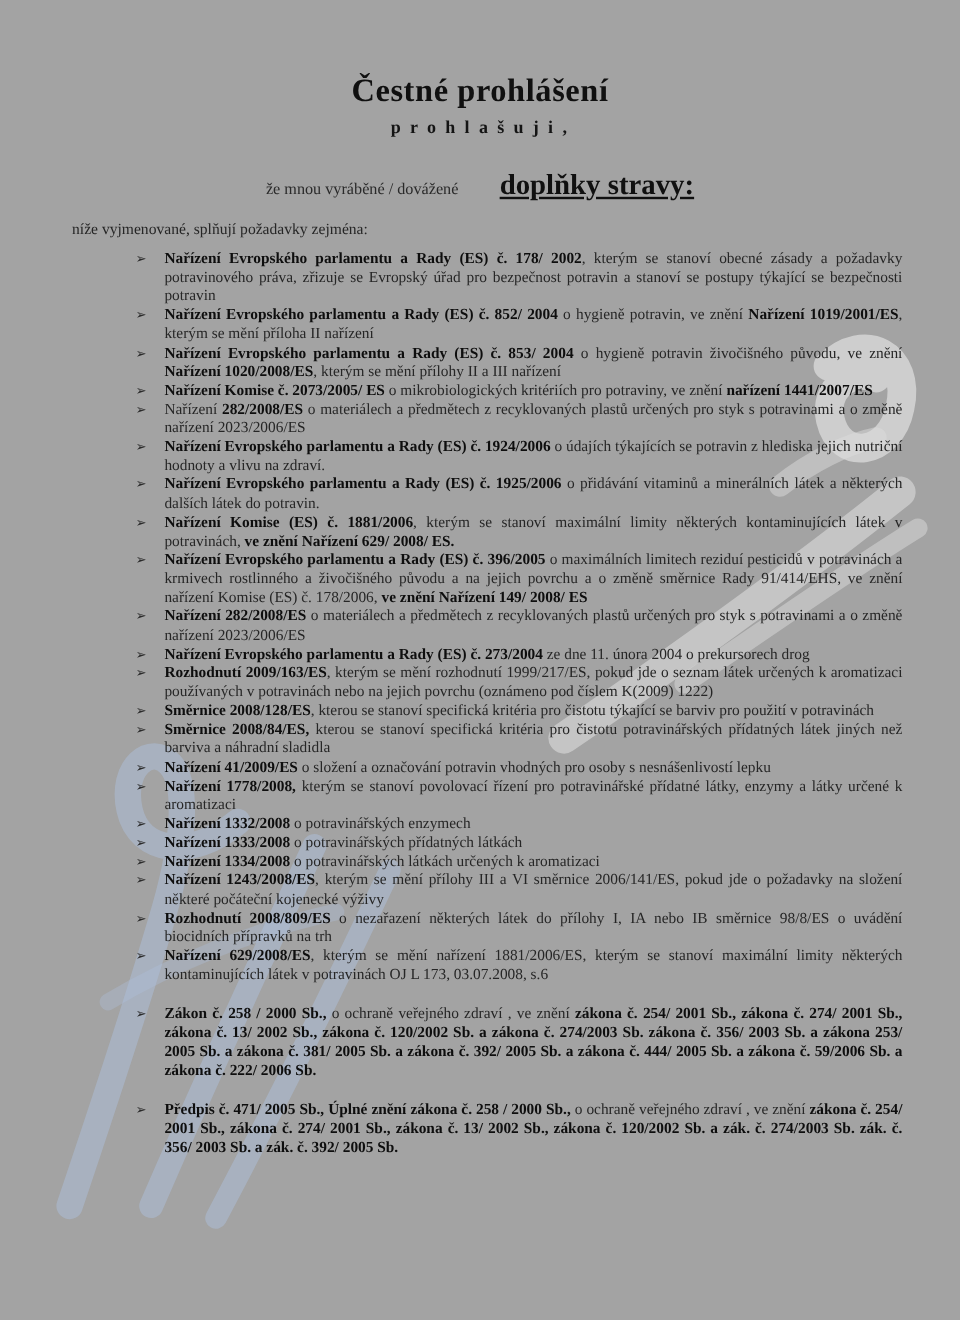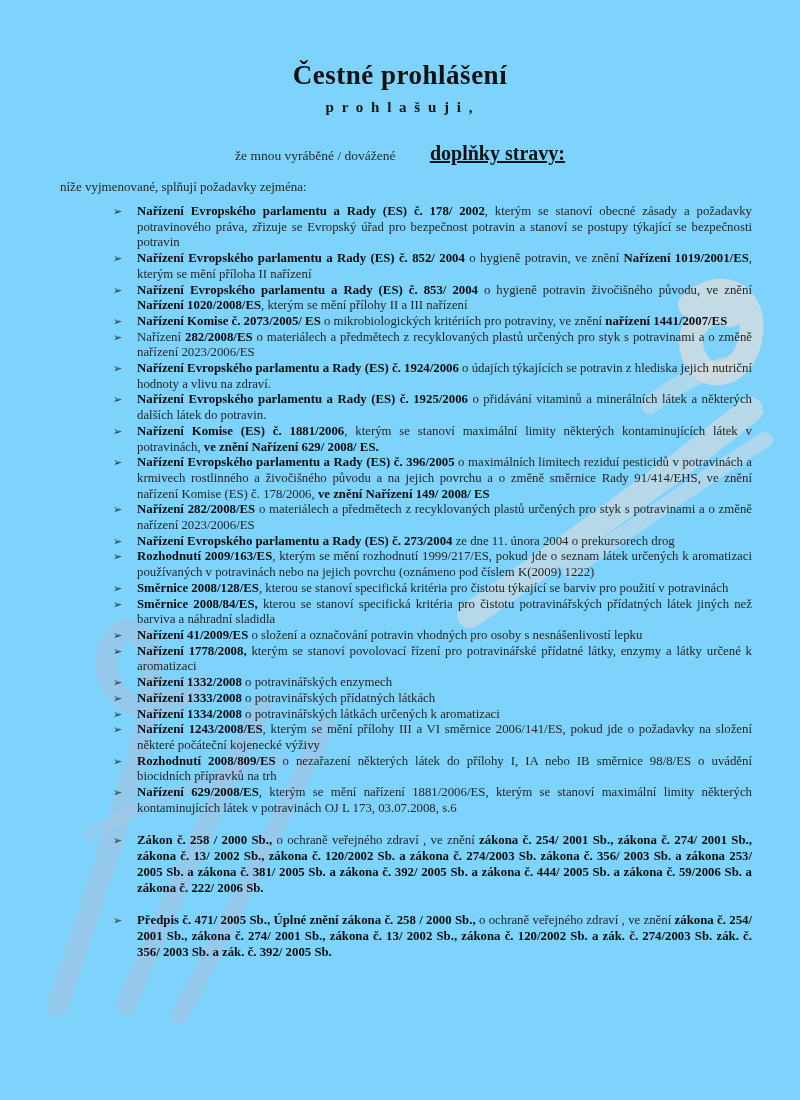--- a/index.html
+++ b/index.html
@@ -1,20 +1,20 @@
 <!DOCTYPE html>
 <html lang="cs"><head>
 <meta charset="utf-8">
 <style>
   html,body{margin:0;padding:0;background:#e9e9e9;}
   .page{
     position:relative;
     width:800px;height:1100px;
     margin:0 auto;
-    background:#7dd3fc;
+    background:#a3a3a3;
     overflow:hidden;
     font-family:"Liberation Serif", serif;
     color:#1f1f1f;
   }
   .wm{position:absolute;pointer-events:none;}
   .wm-blue{left:30px;top:535px;}
   .wm-gray{left:420px;top:215px;}
   .header{
     text-align:center;
     padding-top:60px;
@@ -38,21 +38,21 @@
     letter-spacing:2px;
     margin:3px 0 0 0;
     color:#141414;
   }
   .lead{
     font-size:13.5px;
     margin:26px 0 0 0;
     color:#2a2a2a;
   }
   .lead .big{
-    font-size:20px;
+    font-size:24px;
     font-weight:700;
     text-decoration:underline;
     color:#101010;
     margin-left:31px;
   }
   .intro{
     font-size:13px;
     margin:14px 0 0 0;
     padding-left:60px;
     text-align:left;

